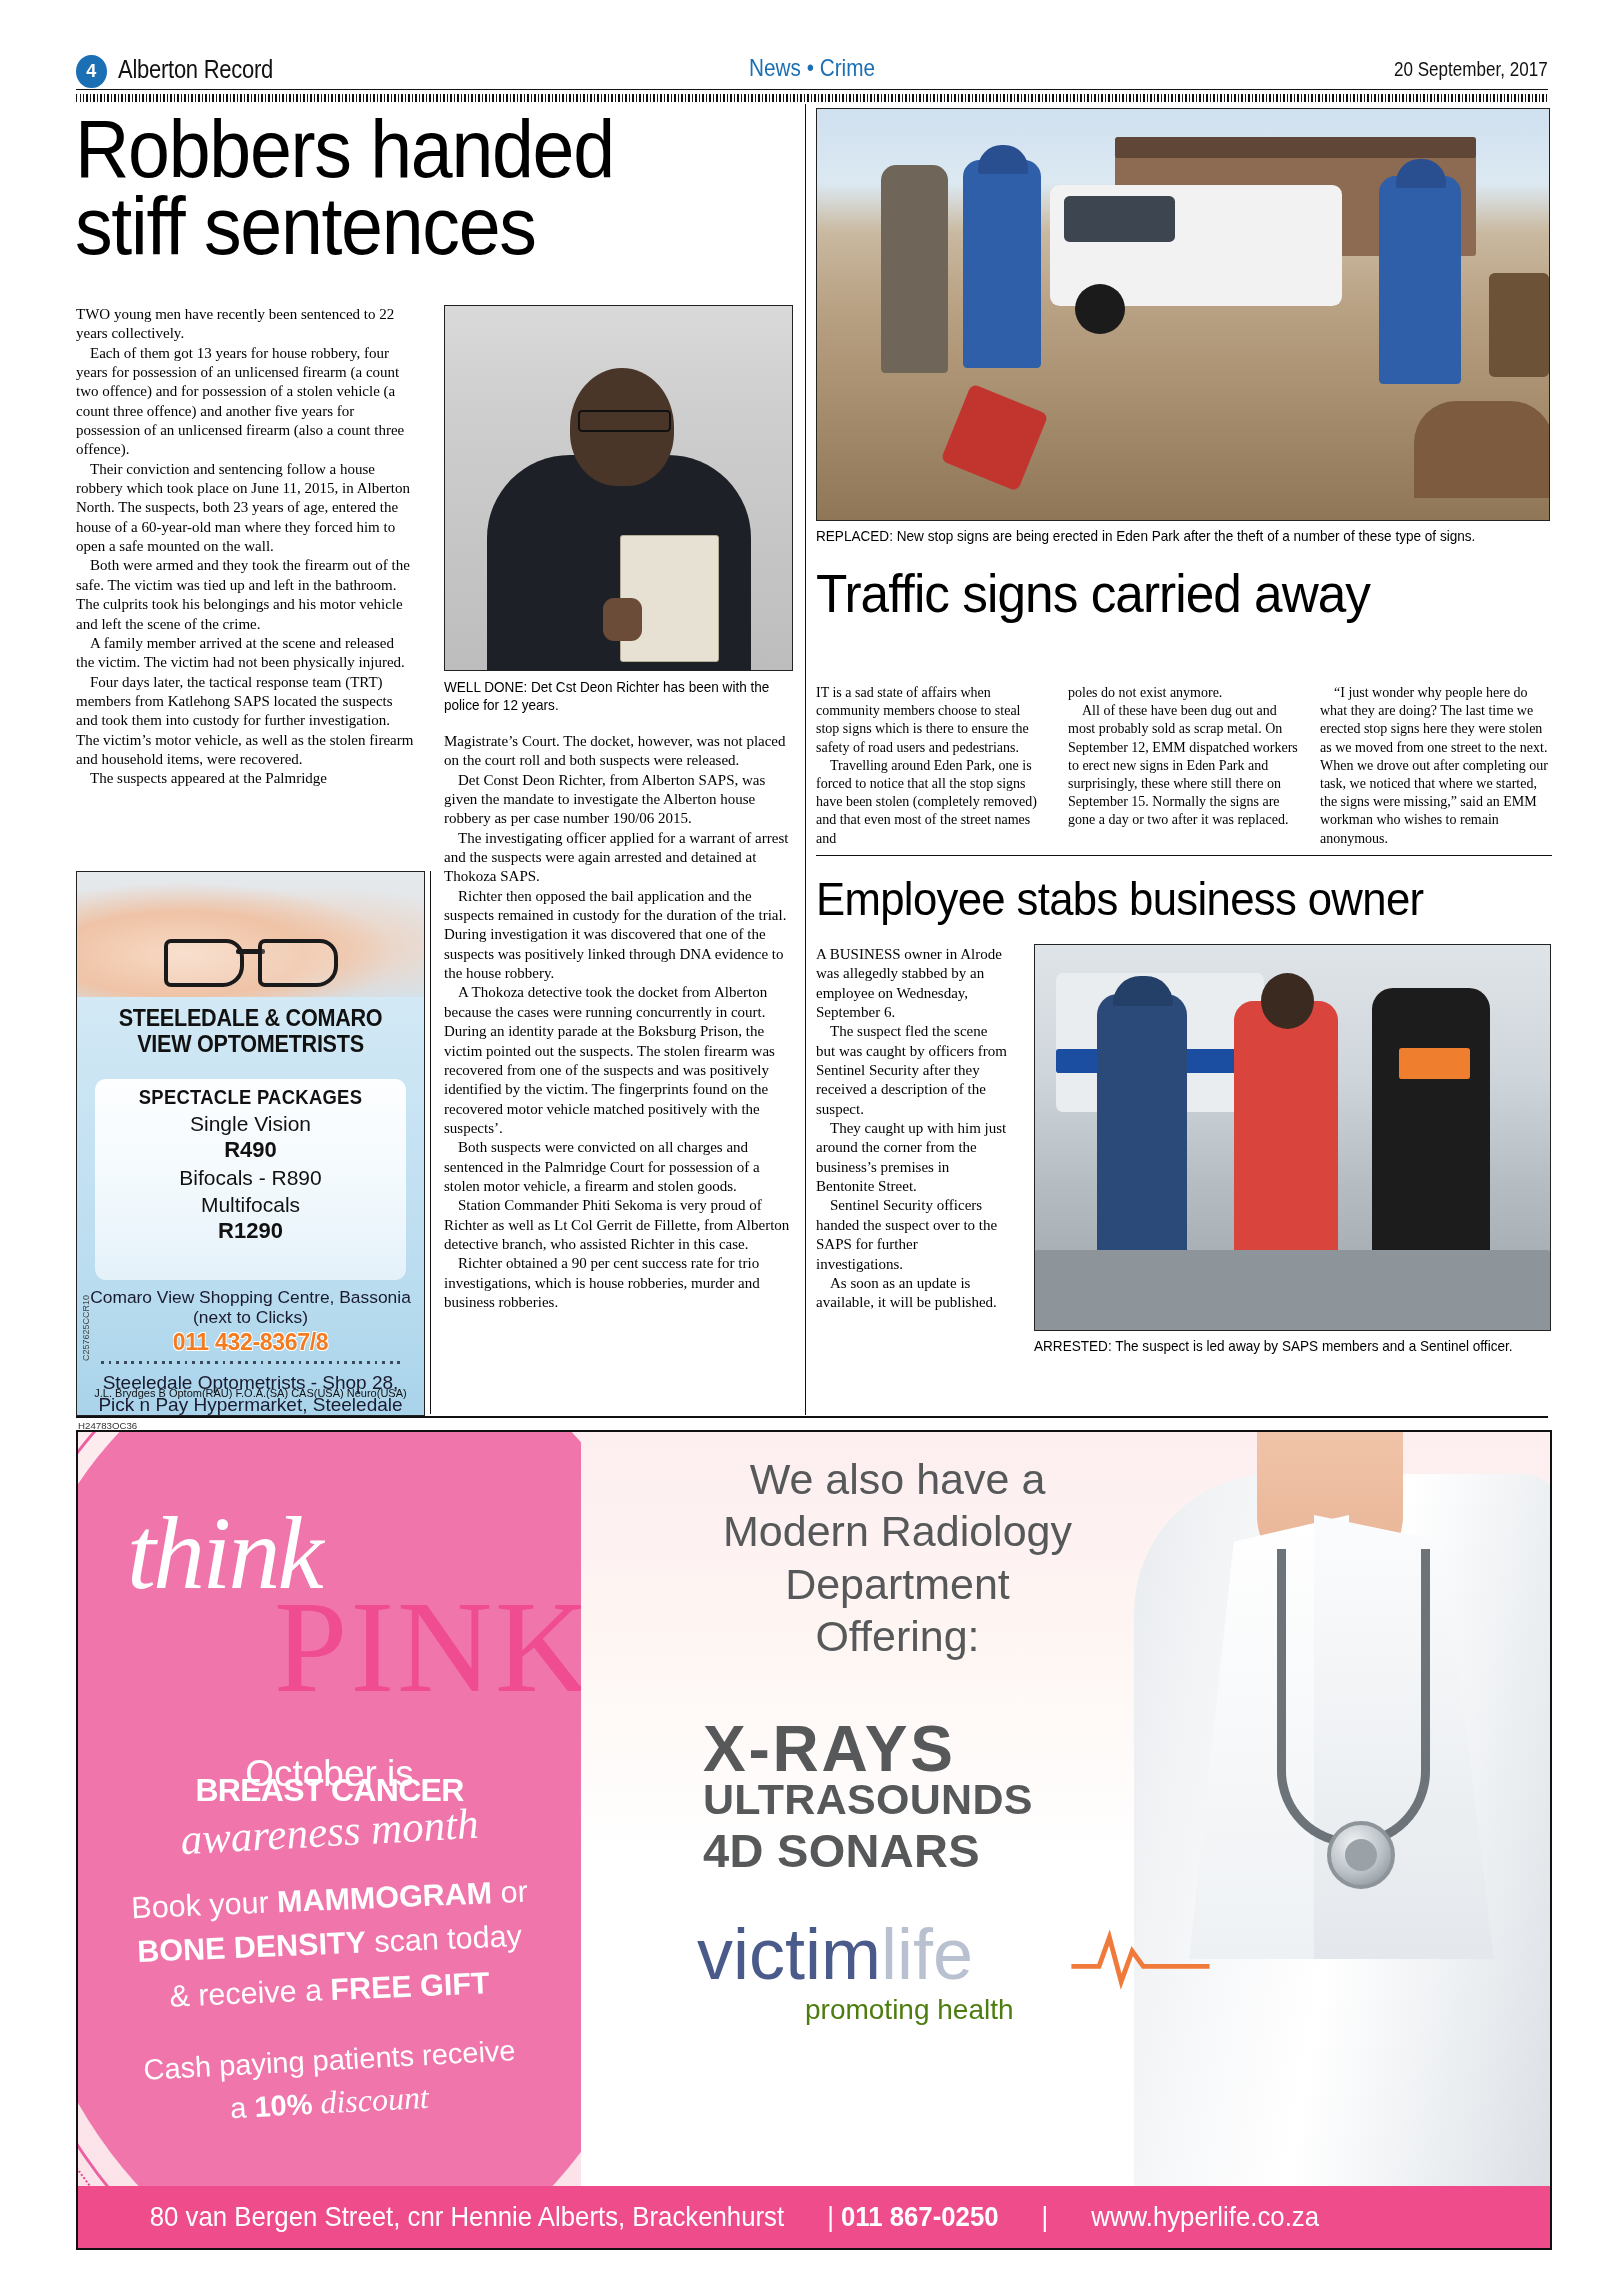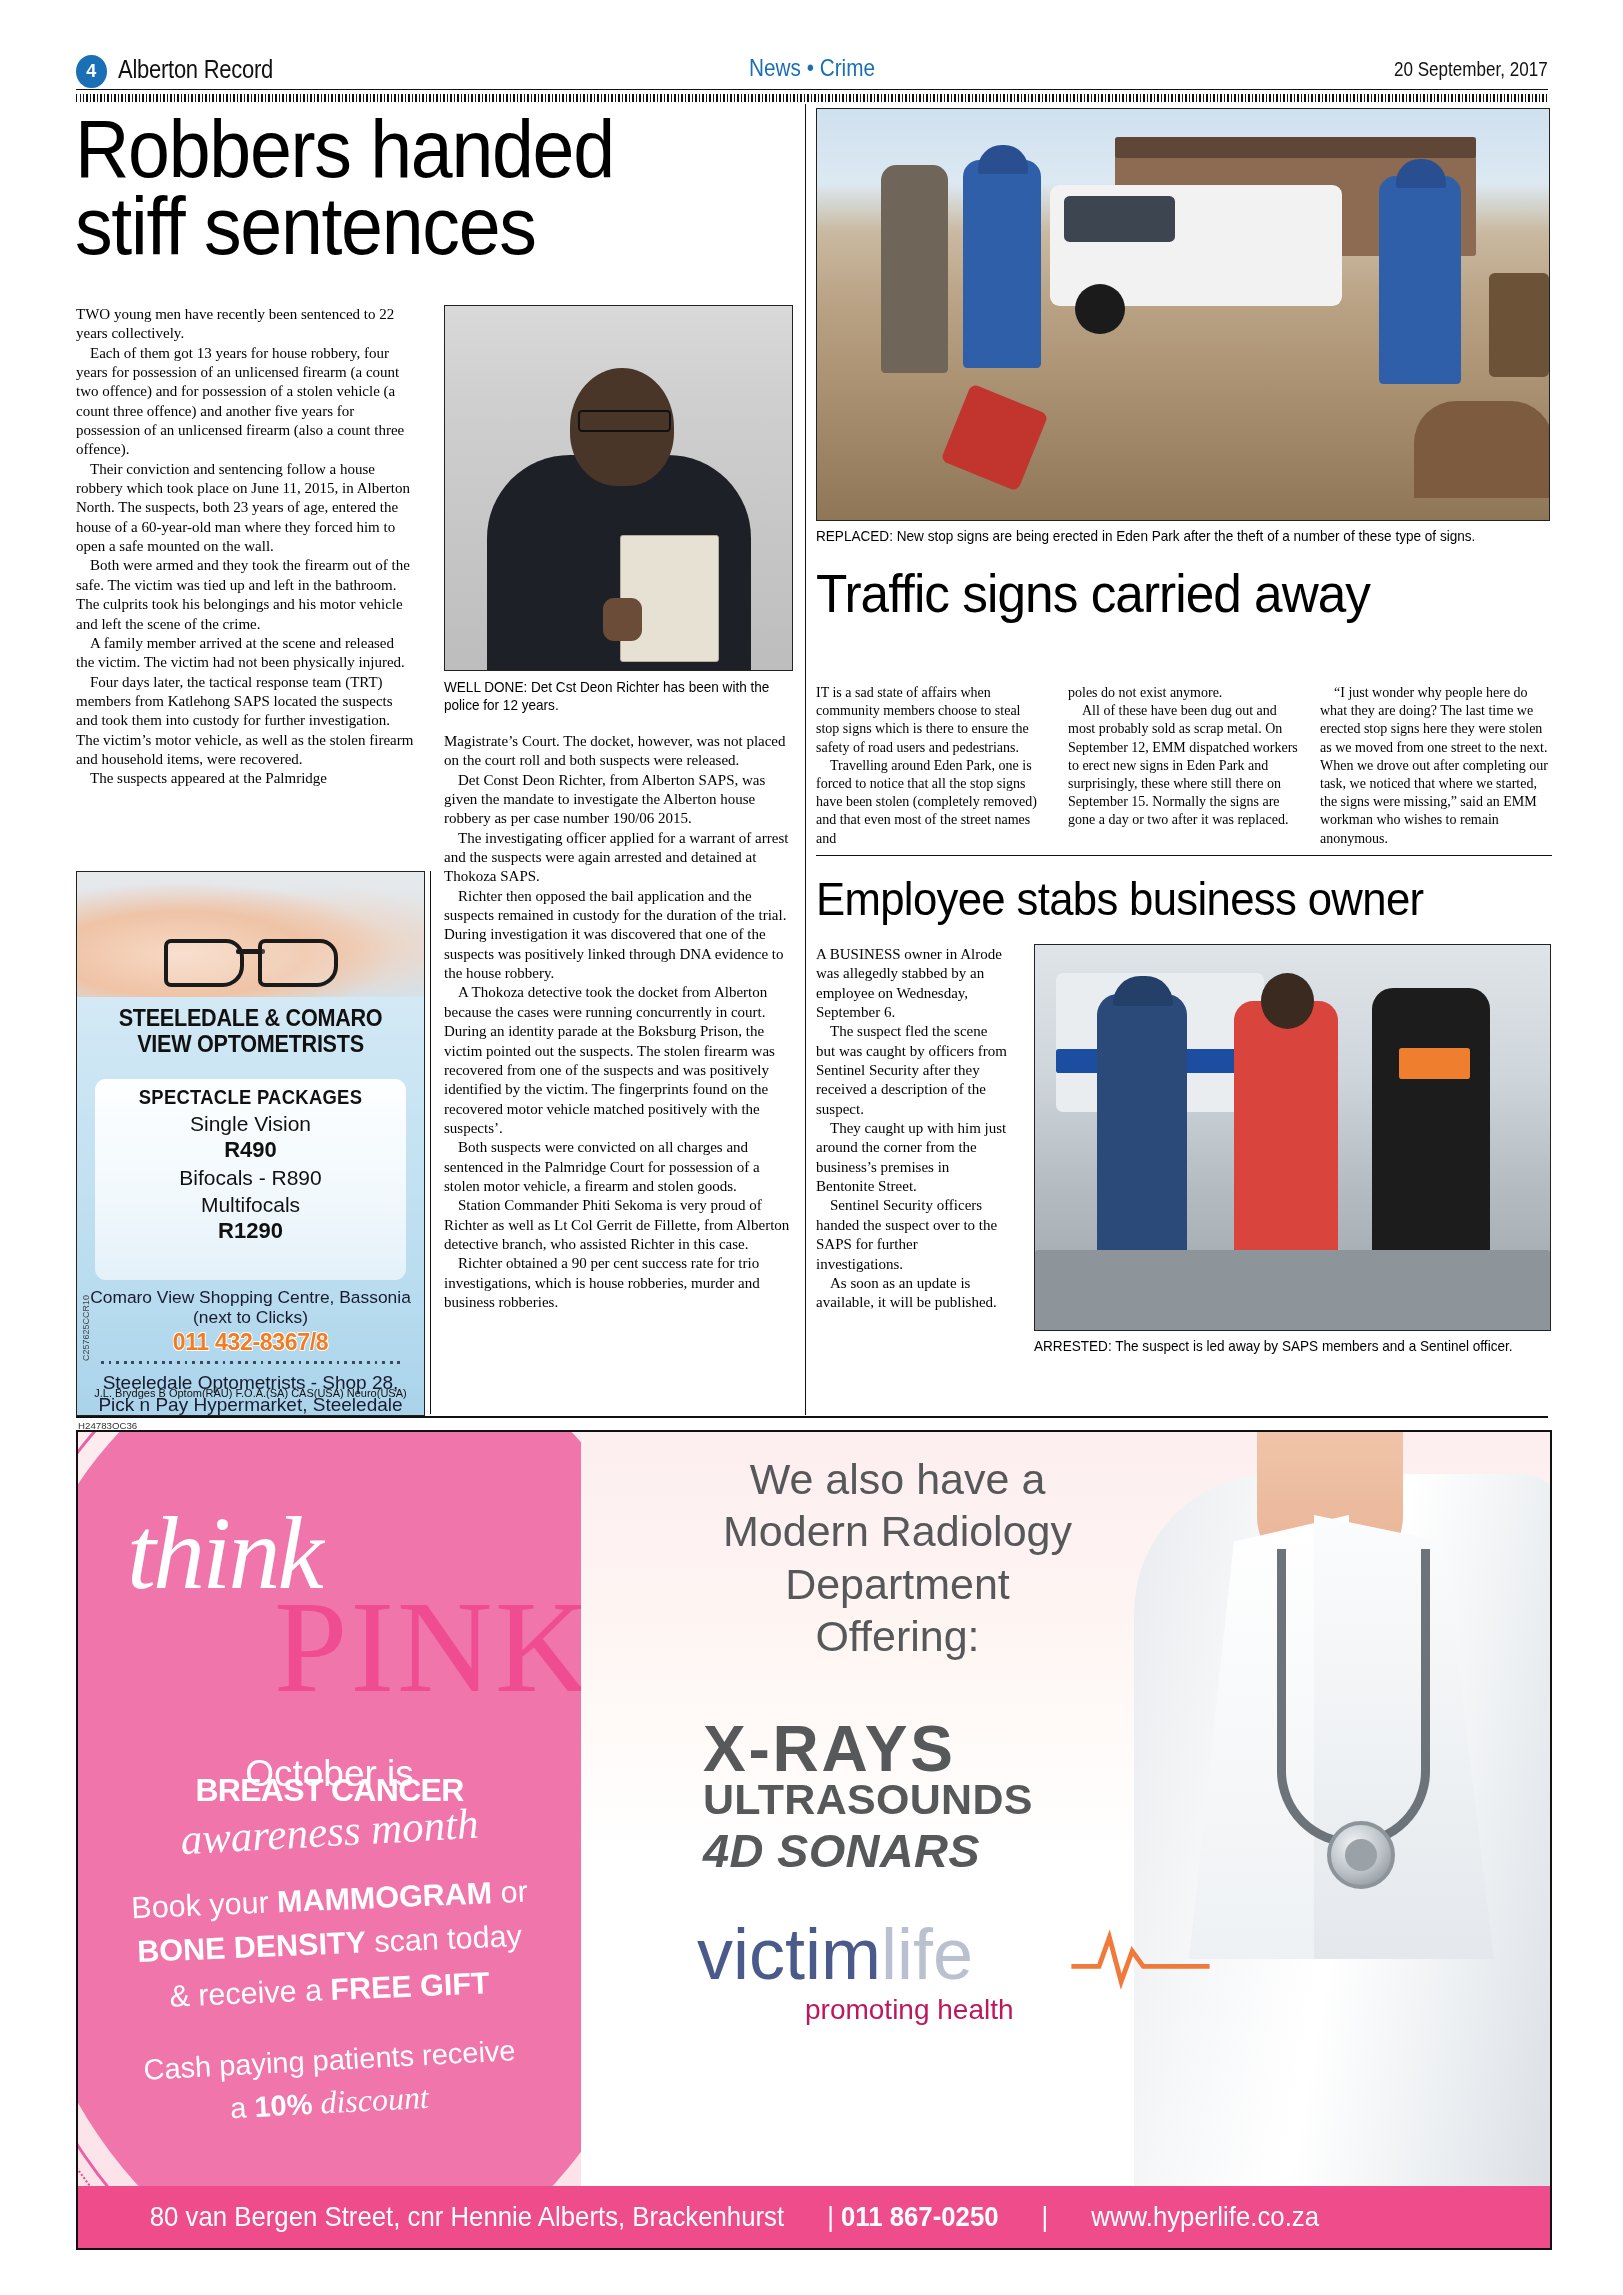--- a/index.html
+++ b/index.html
@@ -291,30 +291,30 @@
     letter-spacing:2.8px;line-height:1.02;
   }
   .ultras{
     position:absolute;left:625px;top:345px;width:389px;text-align:left;
     font-family:"Liberation Sans",sans-serif;font-weight:bold;font-size:43px;color:#56585a;
     letter-spacing:0.3px;line-height:1.05;
   }
   .sonars{
     position:absolute;left:625px;top:394px;width:389px;text-align:left;
     font-family:"Liberation Sans",sans-serif;font-weight:bold;font-size:47px;color:#56585a;
-    letter-spacing:0.3px;line-height:1.05;font-style:italic;
+    letter-spacing:0.3px;line-height:1.05;
   }
   .hyperlogo{
     position:absolute;left:619px;top:486px;width:444px;
     font-family:"Liberation Sans",sans-serif;font-size:72px;color:#4a5a8a;line-height:1;
   }
   .hyperlogo .life{color:#b9c0cf;}
   .promoting{
     position:absolute;left:727px;top:562px;
-    font-family:"Liberation Sans",sans-serif;font-size:28px;color:#be185d;
+    font-family:"Liberation Sans",sans-serif;font-size:28px;color:#4d7c0f;
   }
   .ecg{position:absolute;left:993px;top:486px;width:139px;height:76px;}
   .hyper-footer{
     position:absolute;left:0;bottom:0;width:100%;height:62px;background:#ef4c8b;
     display:flex;align-items:center;margin-top:24px;
   }
   .hyper-footer span{
     font-family:"Liberation Sans",sans-serif;font-size:28px;color:#fff;padding-left:39px;
     transform:scaleX(0.92);transform-origin:left center;
   }

